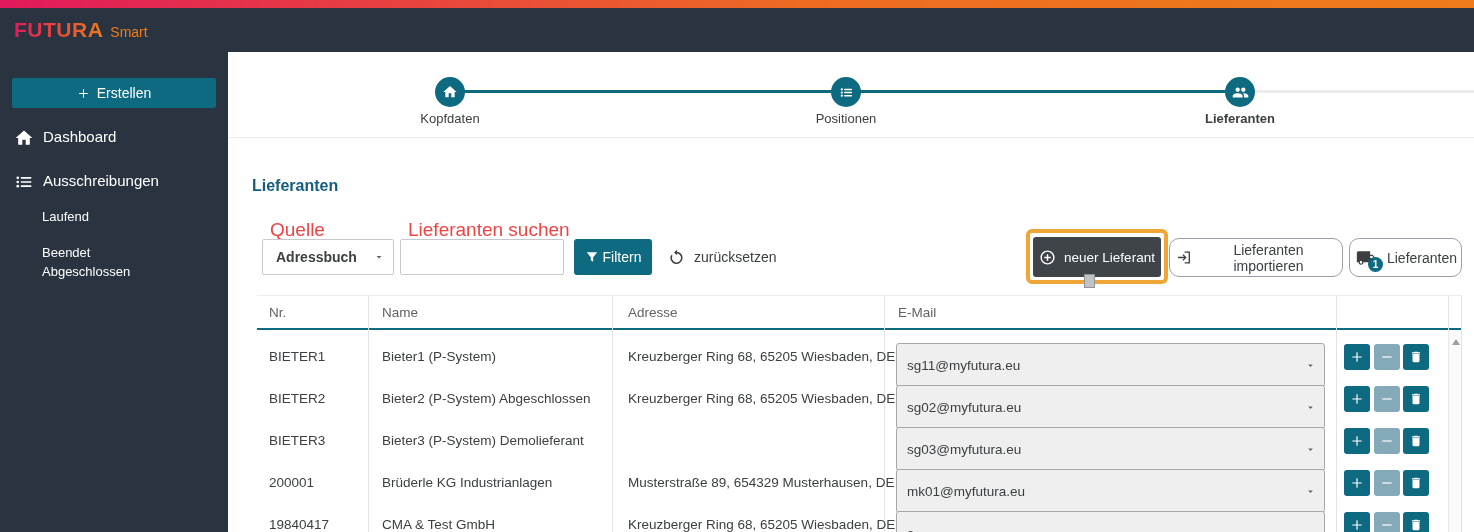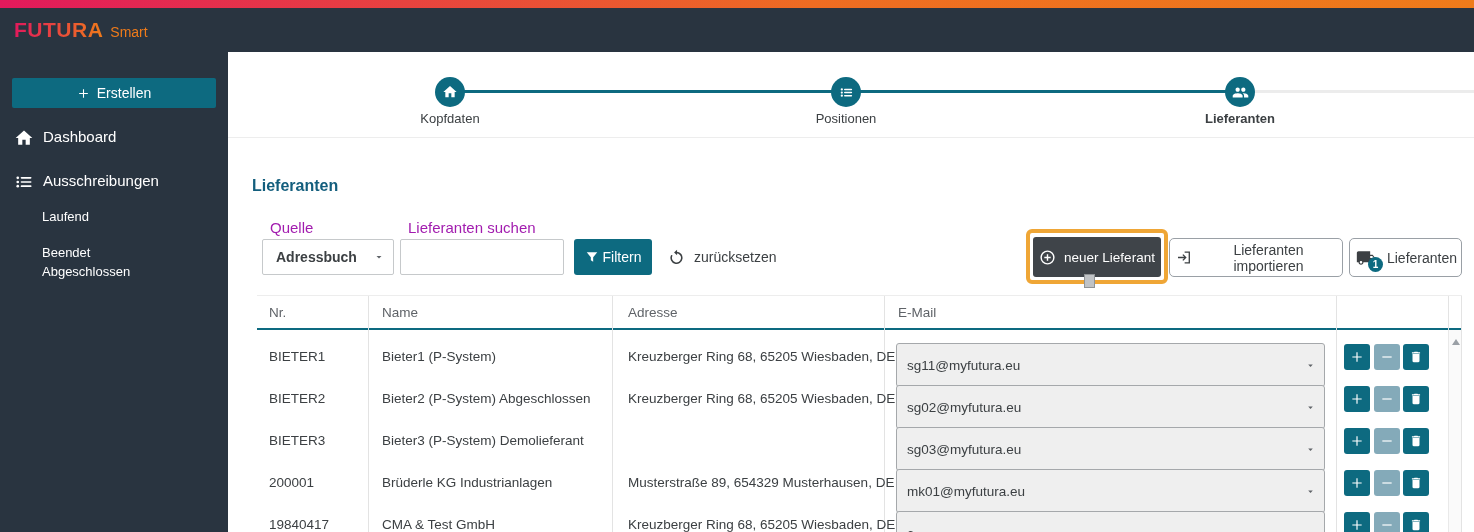--- a/index.html
+++ b/index.html
@@ -45,21 +45,21 @@
                display:flex;align-items:center;justify-content:center;color:#fff;z-index:2;cursor:pointer;}
   #circle-1{left:435px;} #circle-2{left:831px;} #circle-3{left:1225px;}
   .step-label{top:111px;width:160px;text-align:center;font-size:13px;color:#3c4043;cursor:pointer;}
   #label-1{left:370px;} #label-2{left:766px;} #label-3{left:1160px;font-weight:700;}
   #stepper-divider{left:228px;top:137px;width:1246px;height:1px;background:#ededed;}
 
   
   #section-heading{left:252px;top:177px;font-size:16px;font-weight:700;color:#135e7d;}
 
   
-  .field-label{font-size:15px;color:#a21caf;}
+  .field-label{font-size:19px;color:#ef4444;}
   #quelle-label{left:270px;top:219px;}
   #search-label{left:408px;top:219px;}
   #quelle-select{left:262px;top:239px;width:132px;height:36px;border:1px solid #c6c9cb;
                  border-radius:2px;background:#fff;display:flex;align-items:center;
                  box-sizing:border-box;cursor:pointer;}
   #quelle-select .sel-text{margin-left:13px;font-size:14px;font-weight:700;color:#3c4043;}
   .caret{color:#5f6368;margin-left:auto;margin-right:8px;}
   #search-input{left:400px;top:239px;width:164px;height:36px;border:1px solid #c6c9cb;
                 border-radius:2px;box-sizing:border-box;font-family:inherit;font-size:14px;
                 padding:0 10px;color:#3c4043;outline:none;}
@@ -70,21 +70,21 @@
              background:none;border:none;font-family:inherit;font-size:14px;color:#3c4043;cursor:pointer;text-align:center;}
 
   
   #highlight-box{left:1026px;top:229px;width:142px;height:55px;border:4px solid #efa636;
                  border-radius:6px;box-sizing:border-box;z-index:5;pointer-events:none;}
   #new-supplier-btn{left:1033px;top:237px;width:128px;height:40px;background:#3f4449;
                     border:none;border-radius:3px;color:#fff;font-size:13.5px;font-family:inherit;
                     display:flex;align-items:center;justify-content:center;gap:8px;cursor:pointer;z-index:4;}
   #cursor-artifact{left:1084px;top:274px;width:9px;height:12px;background:#c0c3c6;
                    border:1px solid #8f9396;z-index:6;}
-  .btn-outline{height:39px;background:#fff;border:1px solid #9aa0a6;border-radius:5px;
+  .btn-outline{height:39px;background:#fff;border:1px solid #9aa0a6;border-radius:10px;
                color:#3c4043;font-size:14px;font-family:inherit;display:flex;align-items:center;
                justify-content:center;gap:9px;cursor:pointer;box-sizing:border-box;}
   #import-btn{left:1169px;top:238px;width:174px;}
   #suppliers-btn{left:1349px;top:238px;width:113px;}
   .truck-wrap{position:relative;width:24px;height:20px;color:#3c4043;}
   .truck-badge{position:absolute;right:-5px;bottom:-4px;width:15px;height:15px;border-radius:50%;
                background:#0d6a80;color:#fff;font-size:10px;font-weight:700;
                display:flex;align-items:center;justify-content:center;}
 
   

